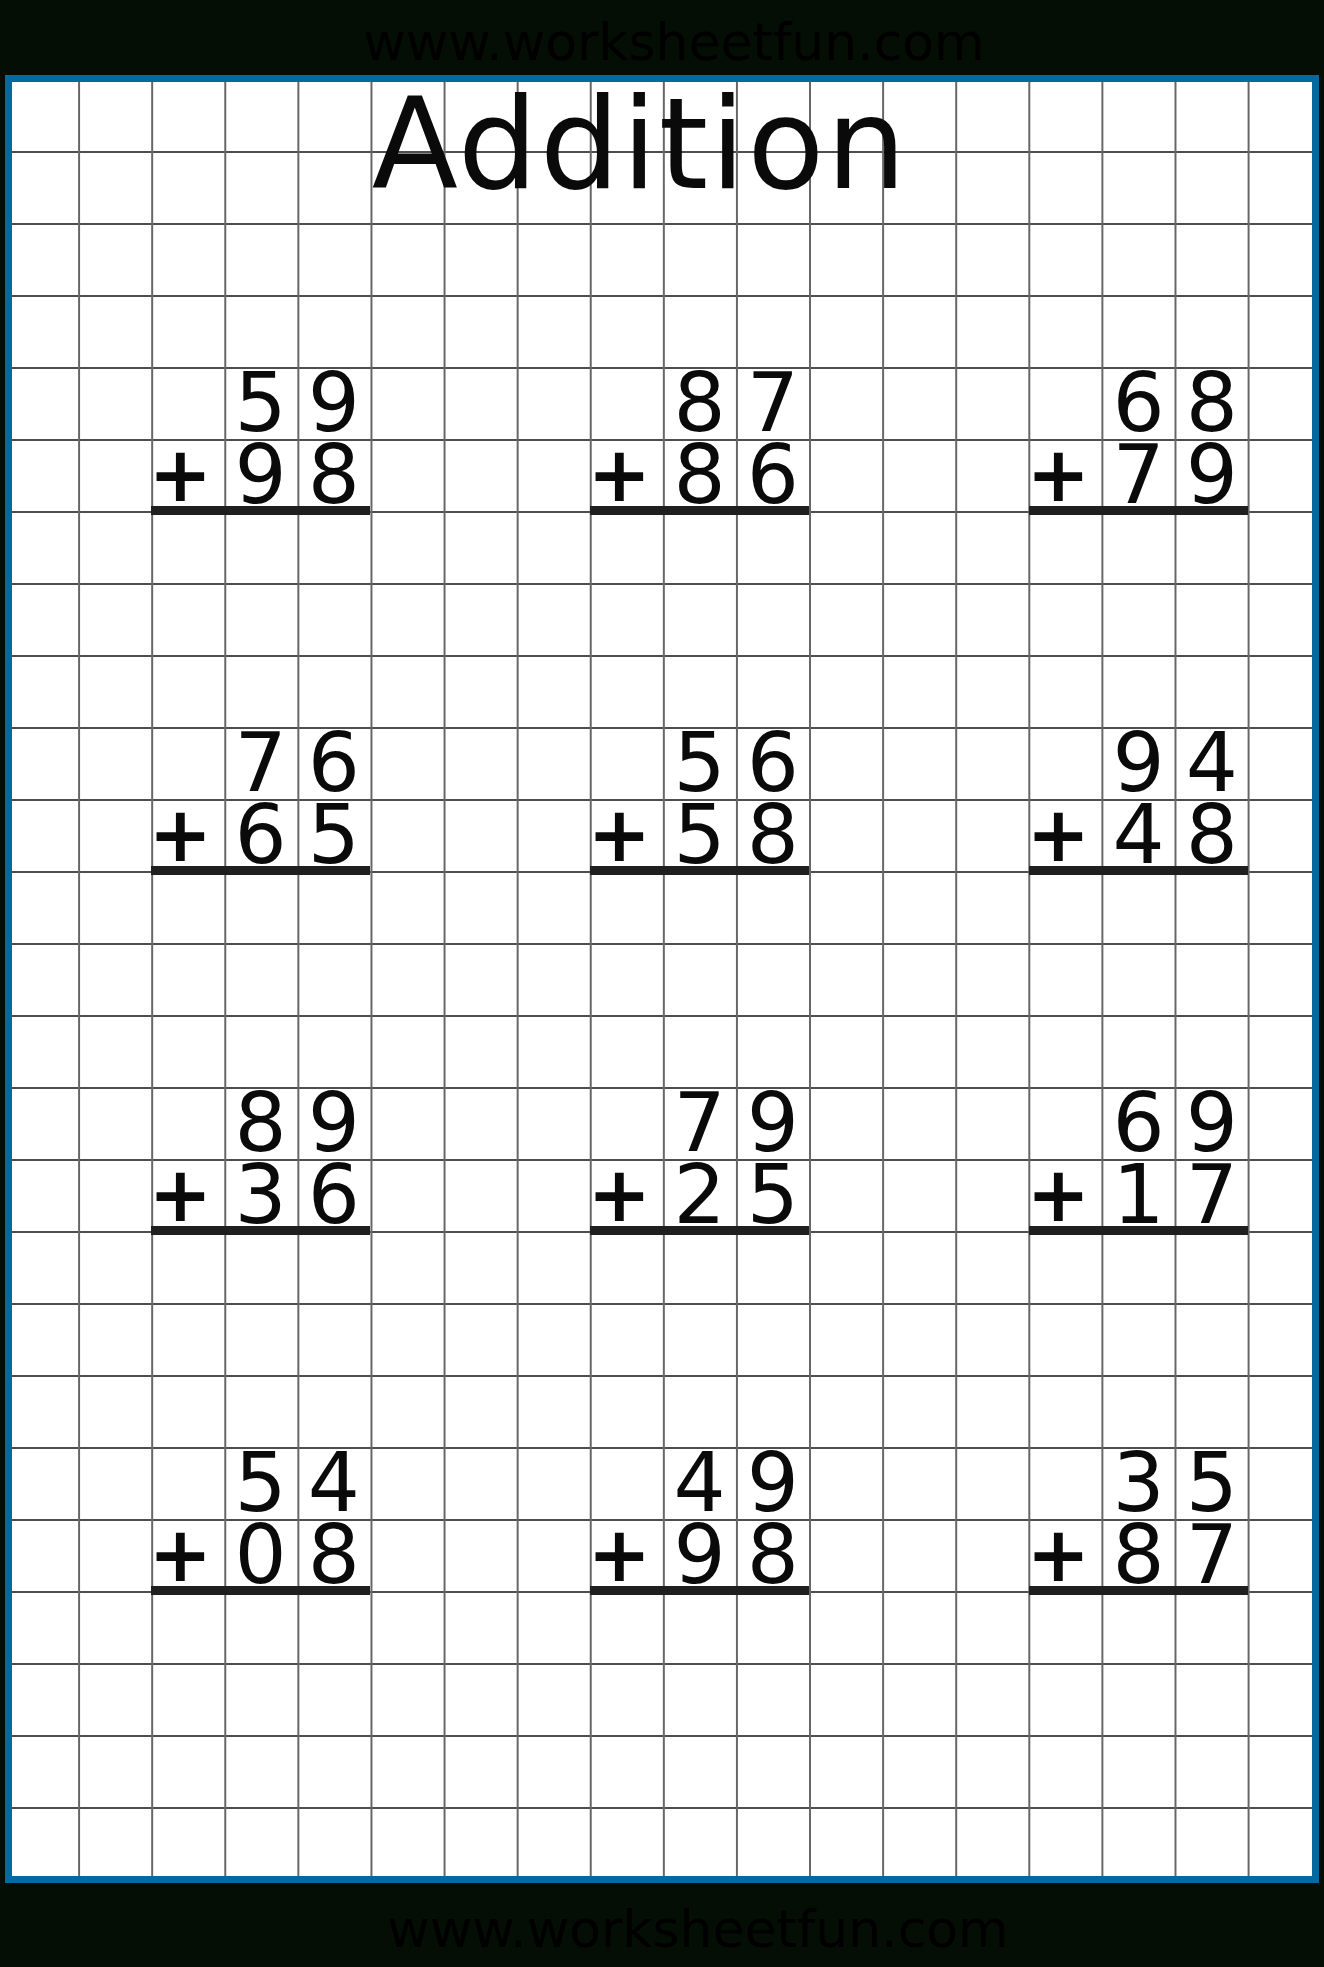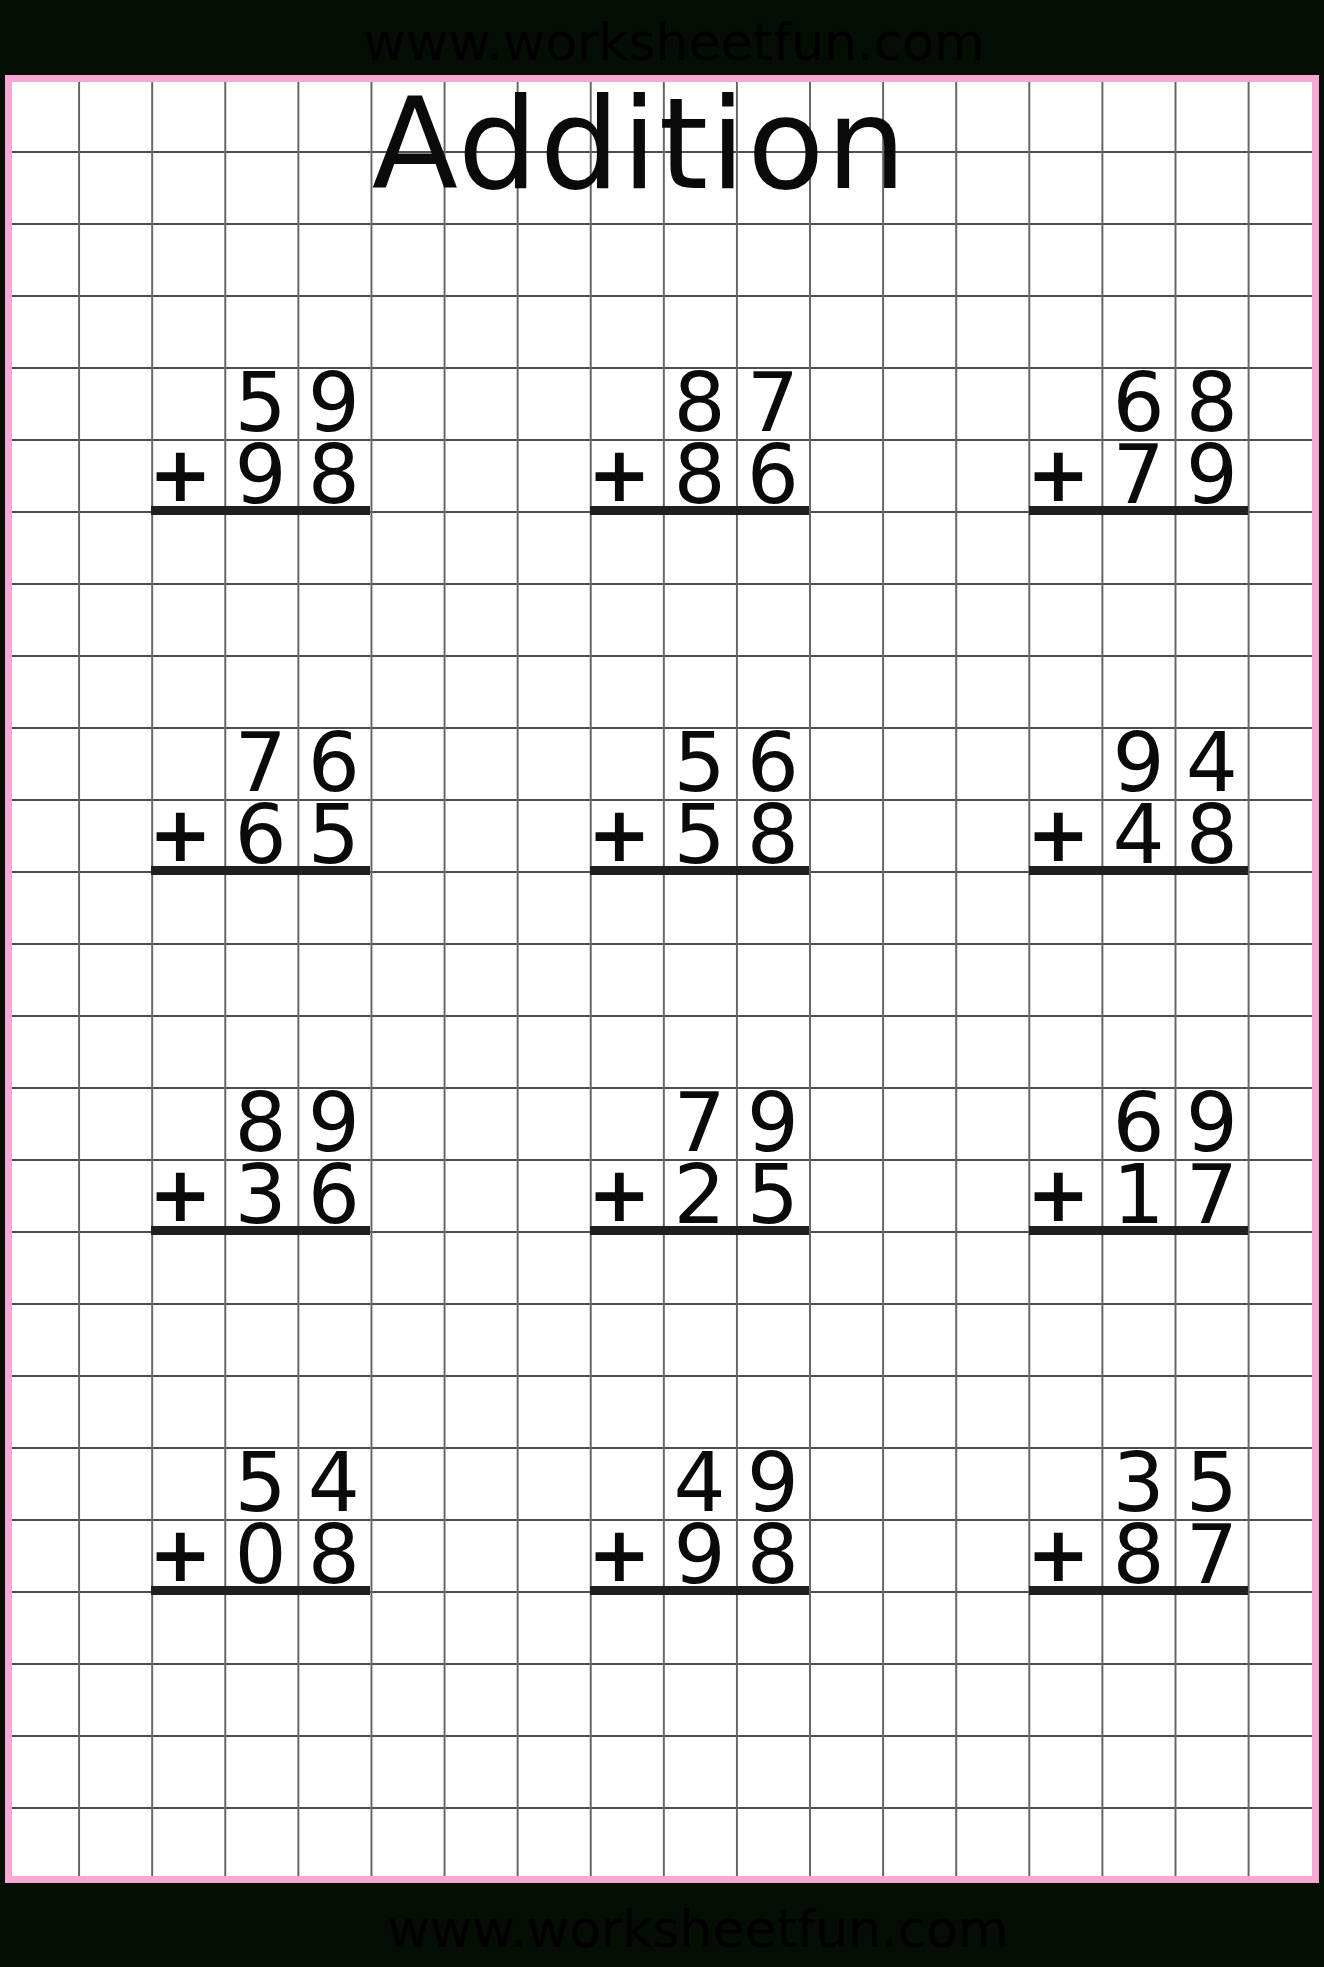--- a/index.html
+++ b/index.html
@@ -13,21 +13,21 @@
   .band-bottom{top:1883px;height:84px;}
   .wm{
     width:100%;text-align:center;color:#000000;
     font-size:52px;letter-spacing:0px;white-space:nowrap;
   }
   .band-top .wm{line-height:84px;padding-left:12px;}
   .band-bottom .wm{line-height:92px;padding-left:36px;}
   
   .sheet{
     position:absolute;left:5px;top:75px;width:1314px;height:1808px;
-    box-sizing:border-box;border:7px solid #f9a8d4;background:#ffffff;
+    box-sizing:border-box;border:7px solid #0369a1;background:#ffffff;
   }
   
   .grid-paper{
     position:absolute;left:0;top:0;right:0;bottom:0;
     background-image:
       linear-gradient(to right,#666666 1.5px,transparent 1.5px),
       linear-gradient(to bottom,#4e4e4e 1.8px,transparent 1.8px);
     background-size:73.1px 72px;
     background-position:-7px -3px;
   }

